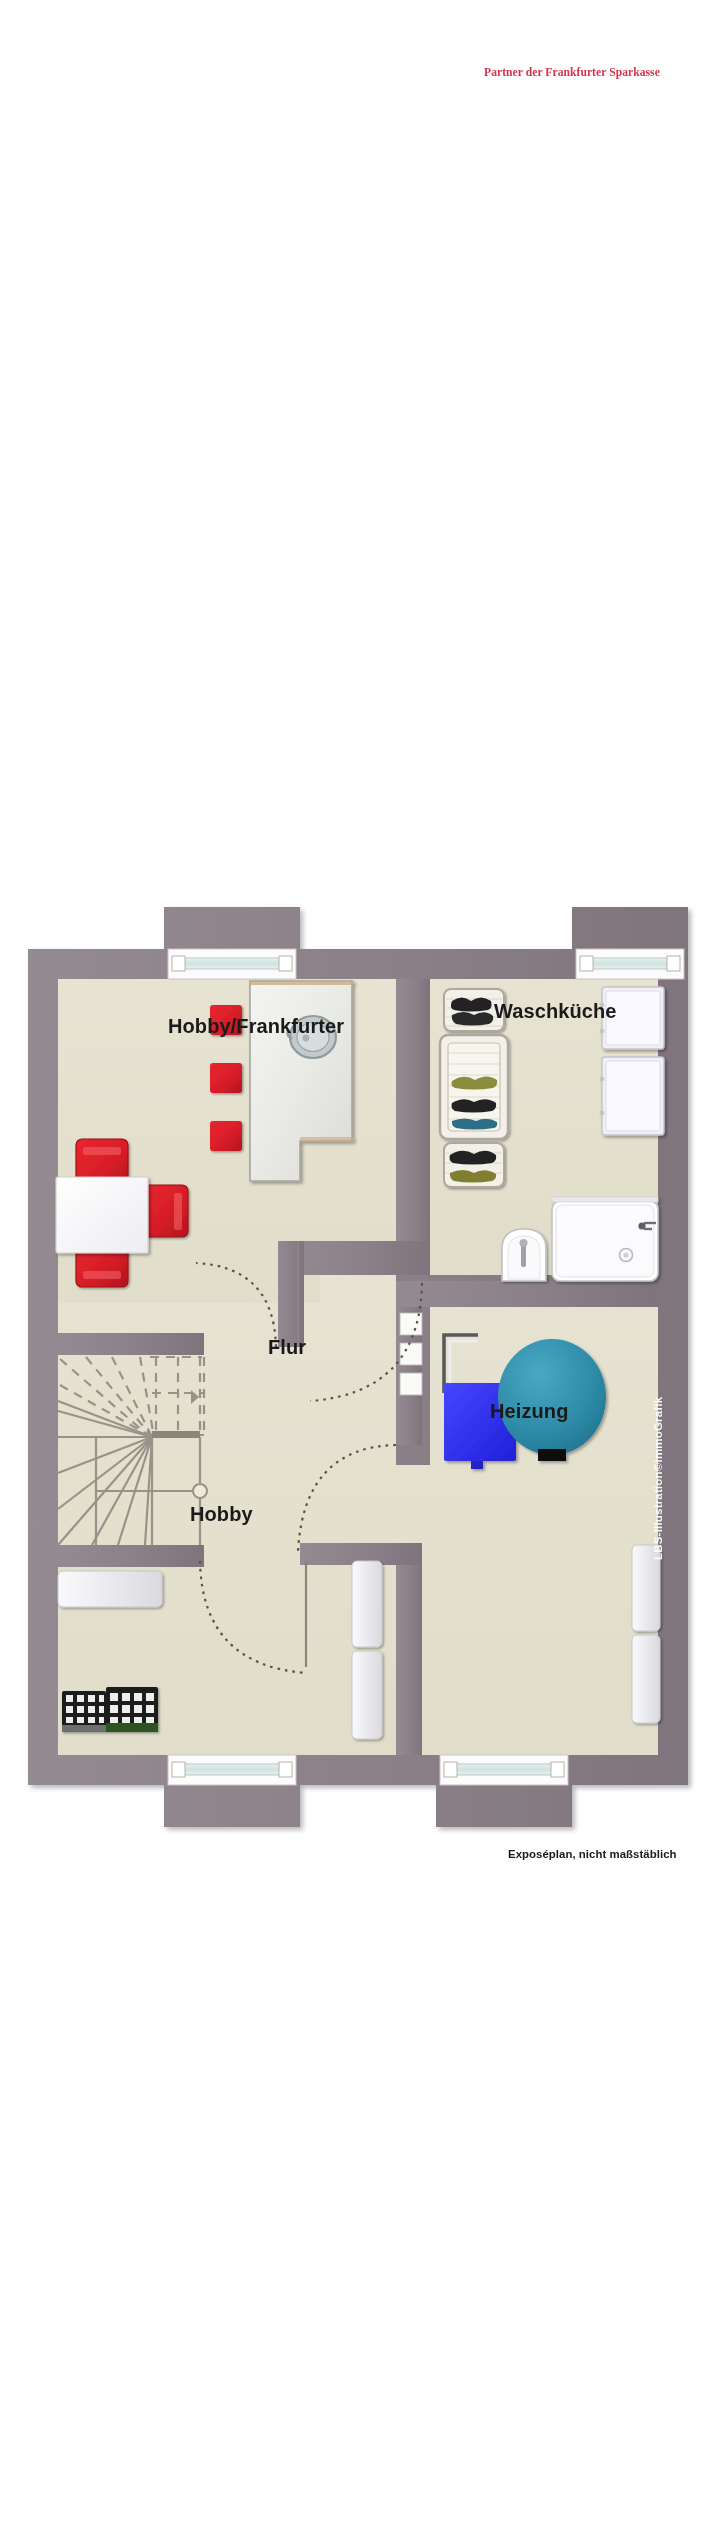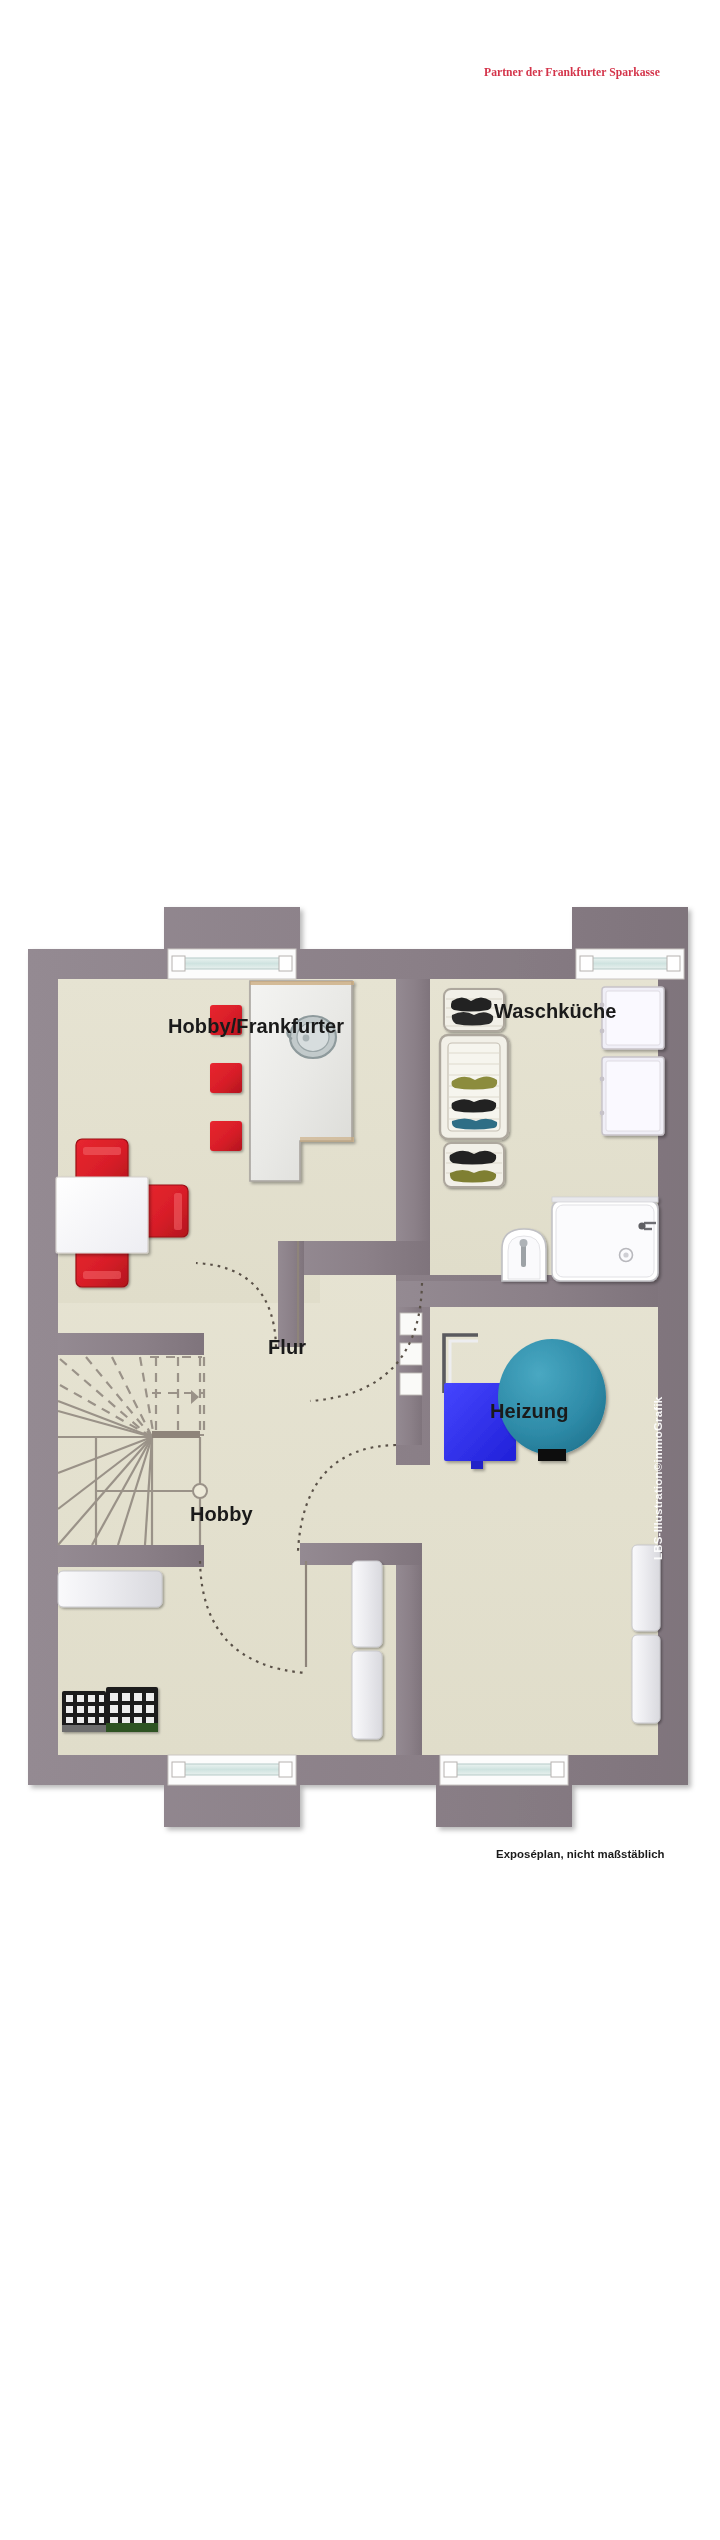--- a/index.html
+++ b/index.html
@@ -107,21 +107,21 @@
     color: #ffffff;
     font-weight: bold;
     letter-spacing: 0.2px;
     white-space: nowrap;
     transform: rotate(-90deg);
     transform-origin: left top;
     opacity: 0.92;
   }
   .caption {
     position: absolute;
-    left: 496px; top: 1848px;
+    left: 508px; top: 1848px;
     font-size: 11.4px;
     font-weight: bold;
     color: #1a1a1a;
     white-space: nowrap;
     letter-spacing: 0.05px;
   }
 </style>
 </head>
 <body>
 

